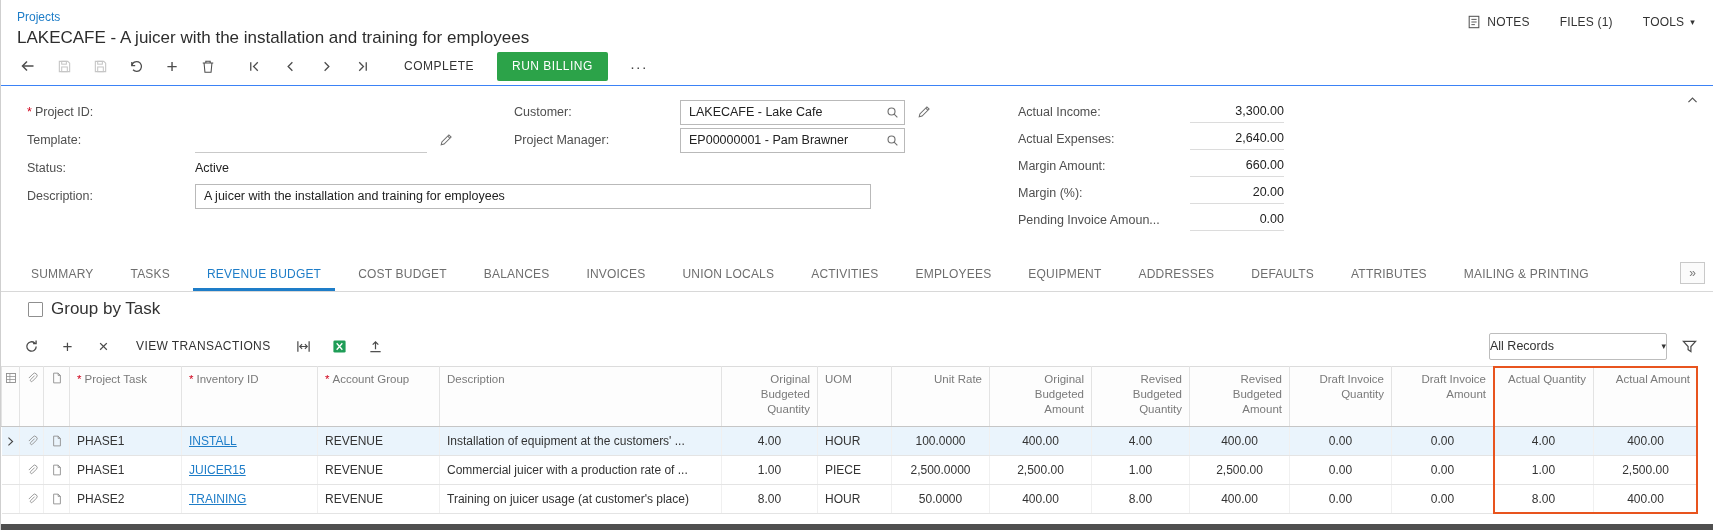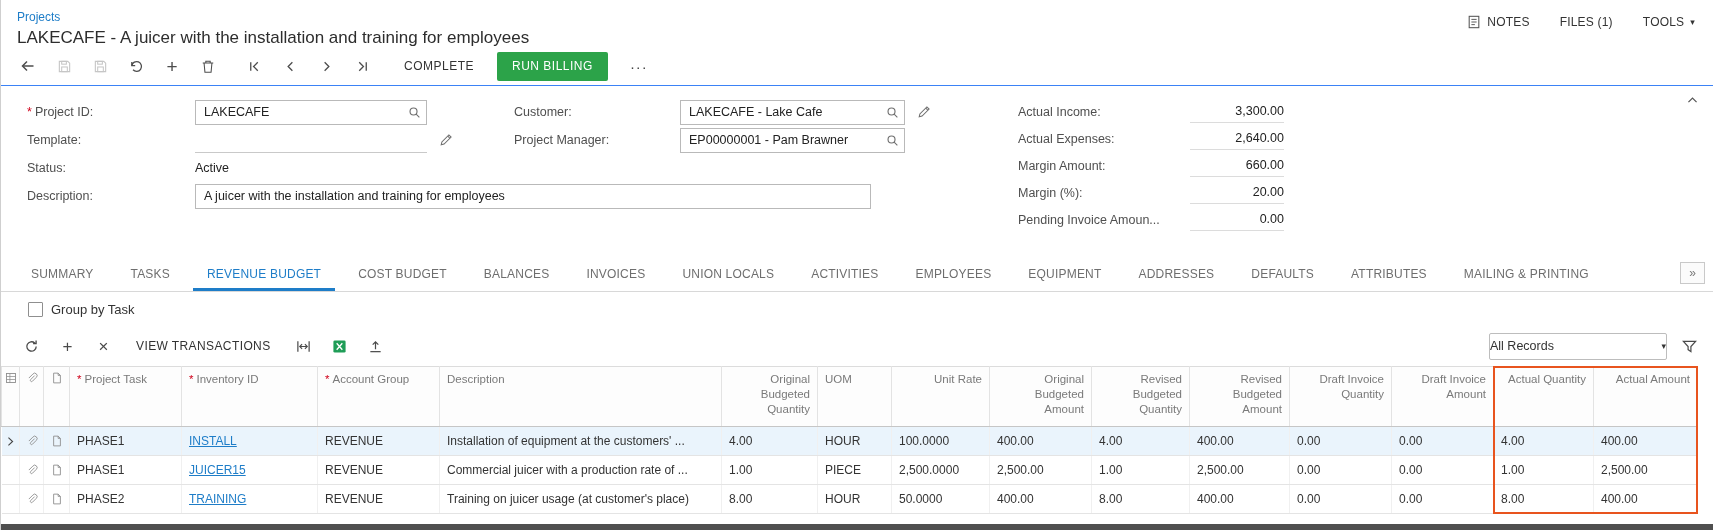--- a/index.html
+++ b/index.html
@@ -54,40 +54,40 @@
 
   
   .tabs-row { display:flex; align-items:flex-end; border-bottom:1px solid #d8d8d8; height:36px; padding:0 44px 0 16px; position:relative; box-sizing:border-box; }
   .tab { padding:11px 14px 10px; font-size:12px; color:#6e6e6e; letter-spacing:.2px; white-space:nowrap; cursor:pointer; }
   .tab.active { color:var(--accent-blue,#1879bd); border-bottom:3px solid var(--accent-blue,#1879bd); padding-bottom:7px; }
   .tab-overflow { position:absolute; right:8px; bottom:7px; width:23px; height:20px; border:1px solid #c9c9c9; background:#fbfbfb; color:#777; font-size:12px; display:flex; align-items:center; justify-content:center; cursor:pointer; }
 
   
   .group-row { height:34px; display:flex; align-items:center; padding-left:27px; }
   .checkbox { width:13px; height:13px; border:1px solid #8f8f8f; background:#fff; margin-right:8px; border-radius:1px; cursor:pointer; }
-  .group-label { font-size:13px; color:#333; }
+  .group-label { font-size:17px; color:#333; }
   .grid-toolbar { height:40px; display:flex; align-items:center; padding:0 16px 0 14px; gap:3px; }
   .gt-btn { width:33px; height:28px; display:flex; align-items:center; justify-content:center; color:#4a4a4a; cursor:pointer; font-size:17px; line-height:1; }
   .gt-text { font-size:12px; letter-spacing:.4px; padding:0 13px; color:#333; cursor:pointer; white-space:nowrap; }
   .gt-spacer { flex:1; }
   .records-select { width:178px; height:27px; border:1px solid #bdbdbd; border-radius:2px; display:flex; align-items:center; justify-content:space-between; padding:0 0; font-size:12.5px; color:#333; cursor:pointer; box-sizing:border-box; }
   .filter-btn { margin-left:12px; cursor:pointer; }
 
   
   .grid-wrap { position:relative; }
   table.grid-table { border-collapse:collapse; table-layout:fixed; width:1696px; }
   thead th { border:1px solid #e3e3e3; border-bottom:1px solid #c6c6c6; border-top:1px solid #dcdcdc; background:#fdfdfd;
              font-weight:400; font-size:11.5px; color:#7a7a7a; padding:5px 7px; vertical-align:top; line-height:15px;
              height:60px; box-sizing:border-box; text-align:left; cursor:pointer; }
   thead th.num { text-align:right; }
   thead th.icon-th { padding:5px 0 0 0; cursor:default; }
   .icon-th > svg, .icon-cell > svg { margin:0 auto; }
   tbody td { border-bottom:1px solid #e4e4e4; border-right:1px solid #f0f0f0; font-size:12px; color:#333; padding:0 7px;
              height:29px; box-sizing:border-box; white-space:nowrap; overflow:hidden; cursor:default; }
-  tbody td.num { text-align:left; }
+  tbody td.num { text-align:center; }
   tr.selected td { background:var(--selected-row-blue,#eaf4fc); }
   td.active-cell { background:#cfe5f7; }
   .cell-link { color:var(--accent-blue,#1e7dc8); text-decoration:underline; cursor:pointer; }
   td.ind { text-align:center; padding:0; }
   td.ind svg { margin:0 auto; }
   td.icon-cell { text-align:center; padding:0 2px; }
   #col-highlight { position:absolute; border:2px solid var(--highlight-orange,#e8541e); pointer-events:none; box-sizing:border-box; }
 
   .bottom-bar { position:absolute; bottom:0; left:0; width:100%; height:6px; background:#4f4f4f; }
 </style>
@@ -180,29 +180,20 @@
     <span class="tb-sep"></span>
     <span class="btn-text">COMPLETE</span>
     <span class="btn-green">RUN BILLING</span>
     <span class="btn-more">···</span>
   </div>
 
   <div class="form-area">
     <div class="f-col f-col1">
       <div class="f-row">
         <div class="f-label"><span class="req">*</span><span>Project ID:</span></div>
-        <div class="input-box w-project">
-          <input value="LAKECAFE" style="">
-          <span class="lookup">
-            <svg viewBox="0 0 16 16" width="13" height="13">
-                <circle cx="6.8" cy="6.8" r="4.3" fill="none" stroke="#6f6f6f" stroke-width="1.4"></circle>
-                <path d="M10 10l4 4" stroke="#6f6f6f" stroke-width="1.4"></path>
-              </svg>
-          </span>
-        </div>
       </div>
       <div class="f-row">
         <div class="f-label">Template:</div>
         <div class="underline-field"></div>
         <span class="pencil-btn">
           <svg viewBox="0 0 16 16" width="14" height="14">
               <path d="M2.5 13.5l.8-3.3 8-8 2.5 2.5-8 8-3.3.8z" fill="none" stroke="#6f6f6f" stroke-width="1.2"></path>
               <path d="M10 3.5L12.5 6" stroke="#6f6f6f" stroke-width="1.2"></path>
             </svg>
         </span>

